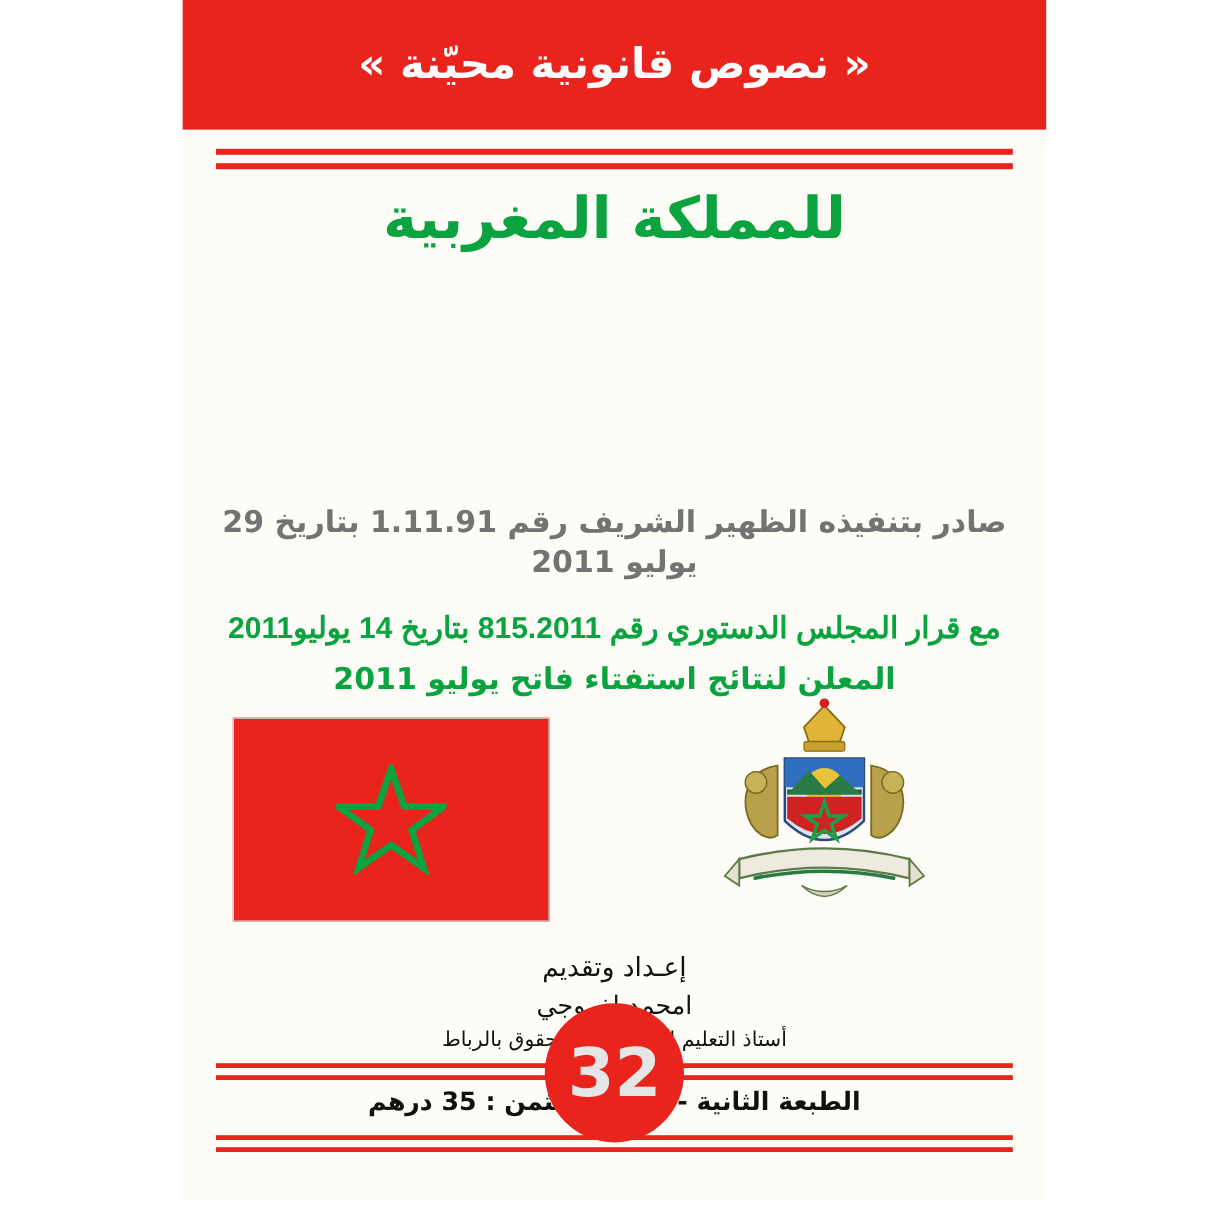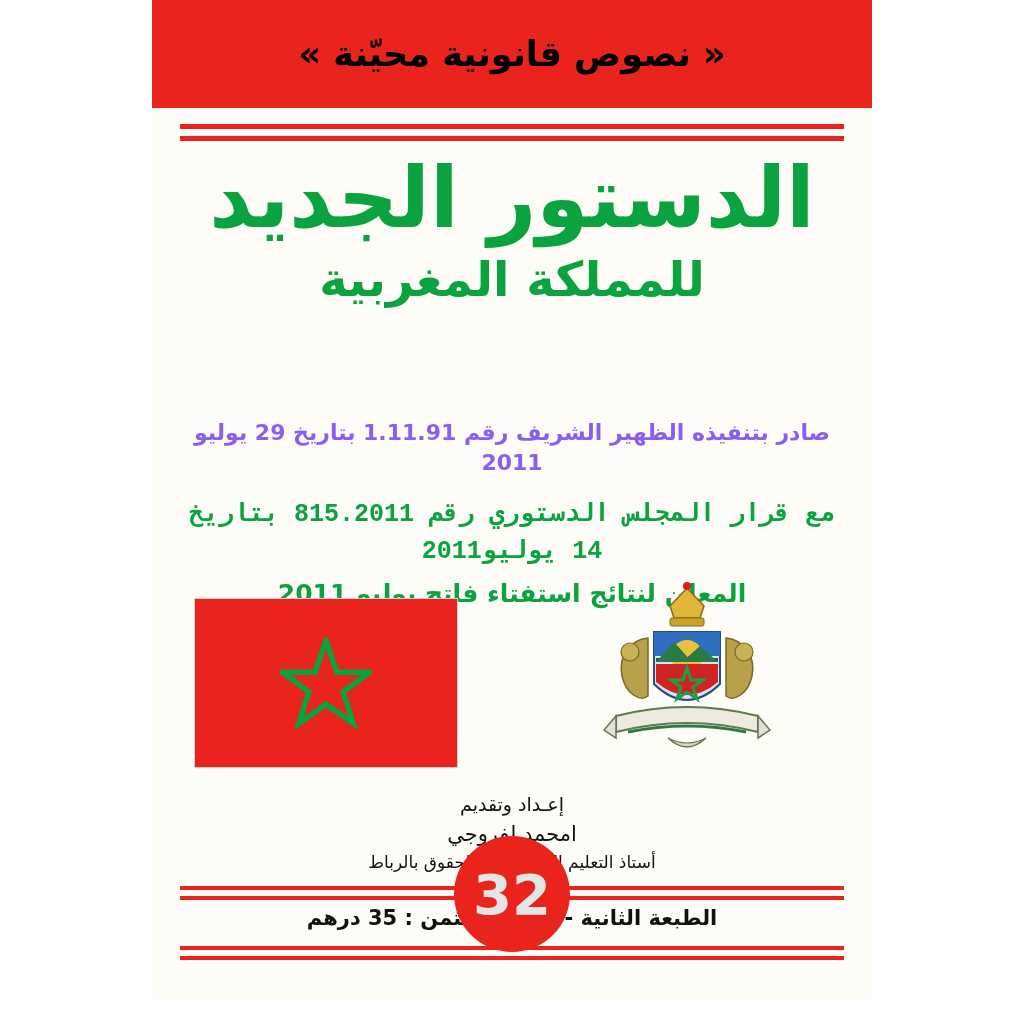--- a/index.html
+++ b/index.html
@@ -36,21 +36,21 @@
     left: 0;
     top: 0;
     width: 720px;
     height: 108px;
     background: #e8241c;
     display: flex;
     align-items: center;
     justify-content: center;
   }
   .top-banner-text {
-    color: #000000;
+    color: #ffffff;
     font-size: 35px;
     font-weight: bold;
     font-family: "DejaVu Sans", sans-serif;
     letter-spacing: 0px;
     text-align: center;
     direction: rtl;
   }
 
   
   .rule {
@@ -91,35 +91,35 @@
   
   .subtitle-block {
     position: absolute;
     left: 0;
     top: 418px;
     width: 720px;
     text-align: center;
     direction: rtl;
   }
   .sub-black {
-    color: #8b5cf6;
-    font-size: 22px;
+    color: #737373;
+    font-size: 25px;
     font-weight: bold;
     line-height: 1.35;
     padding: 0 24px;
     font-family: "DejaVu Sans", sans-serif;
   }
   .sub-green {
     color: #0aa33f;
     font-size: 25px;
     font-weight: bold;
     line-height: 1.45;
     padding: 0 18px;
     margin-top: 20px;
-    font-family: Liberation Mono, monospace;
+    font-family: Liberation Sans, sans-serif;
   }
   .sub-green-2 {
     color: #0aa33f;
     font-size: 25px;
     font-weight: bold;
     line-height: 1.45;
     padding: 0 18px;
     margin-top: 6px;
     font-family: "DejaVu Sans", sans-serif;
   }
@@ -160,21 +160,21 @@
   
   .author-block {
     position: absolute;
     left: 0;
     top: 790px;
     width: 720px;
     text-align: center;
     direction: rtl;
     color: #111111;
   }
-  .author-line1 { font-size: 19px; line-height: 1.5; }
+  .author-line1 { font-size: 22px; line-height: 1.5; }
   .author-line2 { font-size: 21px; line-height: 1.5; }
   .author-line3 { font-size: 17px; line-height: 1.5; }
 
   
   .rule-c { top: 886px; height: 4px; }
   .rule-d { top: 896px; height: 4px; }
   .rule-e { top: 946px; height: 4px; }
   .rule-f { top: 956px; height: 4px; }
 
   
@@ -218,21 +218,20 @@
   <div class="cover">
 
     <div class="top-banner">
       <div class="top-banner-text">« نصوص قانونية محيّنة »</div>
     </div>
 
     <div class="rule rule-a"></div>
     <div class="rule rule-b"></div>
 
     <div class="title-block">
-      <div class="title-line1">الدستور الجديد</div>
       <div class="title-line2">للمملكة المغربية</div>
     </div>
 
     <div class="subtitle-block">
       <div class="sub-black">صادر بتنفيذه الظهير الشريف رقم 1.11.91 بتاريخ 29 يوليو 2011</div>
       <div class="sub-green">مع قرار المجلس الدستوري رقم 815.2011 بتاريخ 14 يوليو2011</div>
       <div class="sub-green-2">المعلن لنتائج استفتاء  فاتح يوليو 2011</div>
     </div>
 
     <div class="emblem-row">

